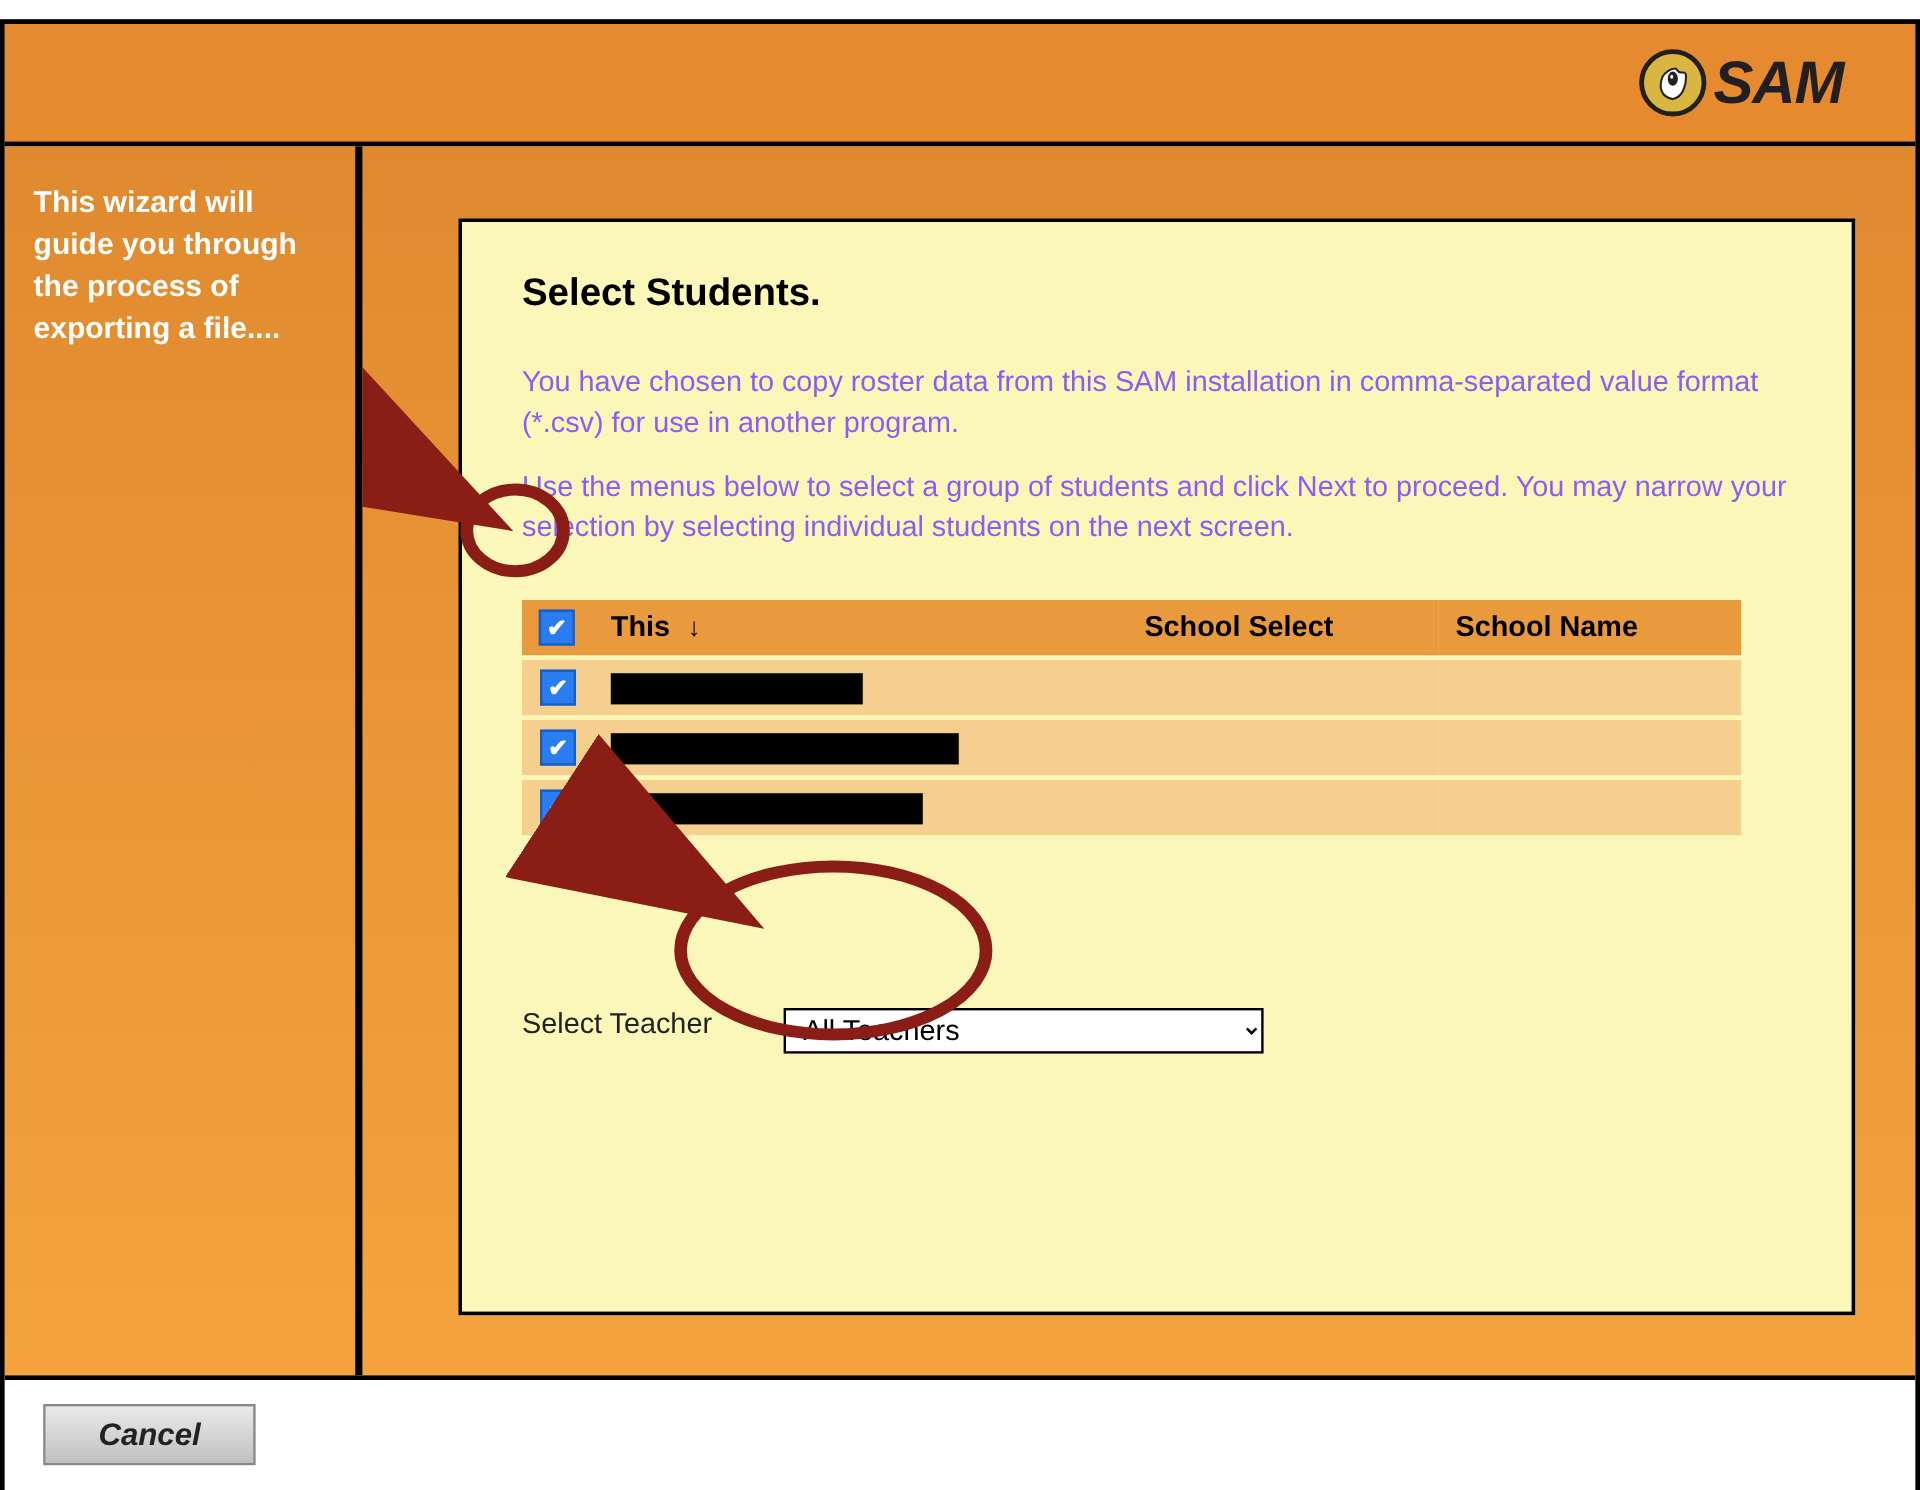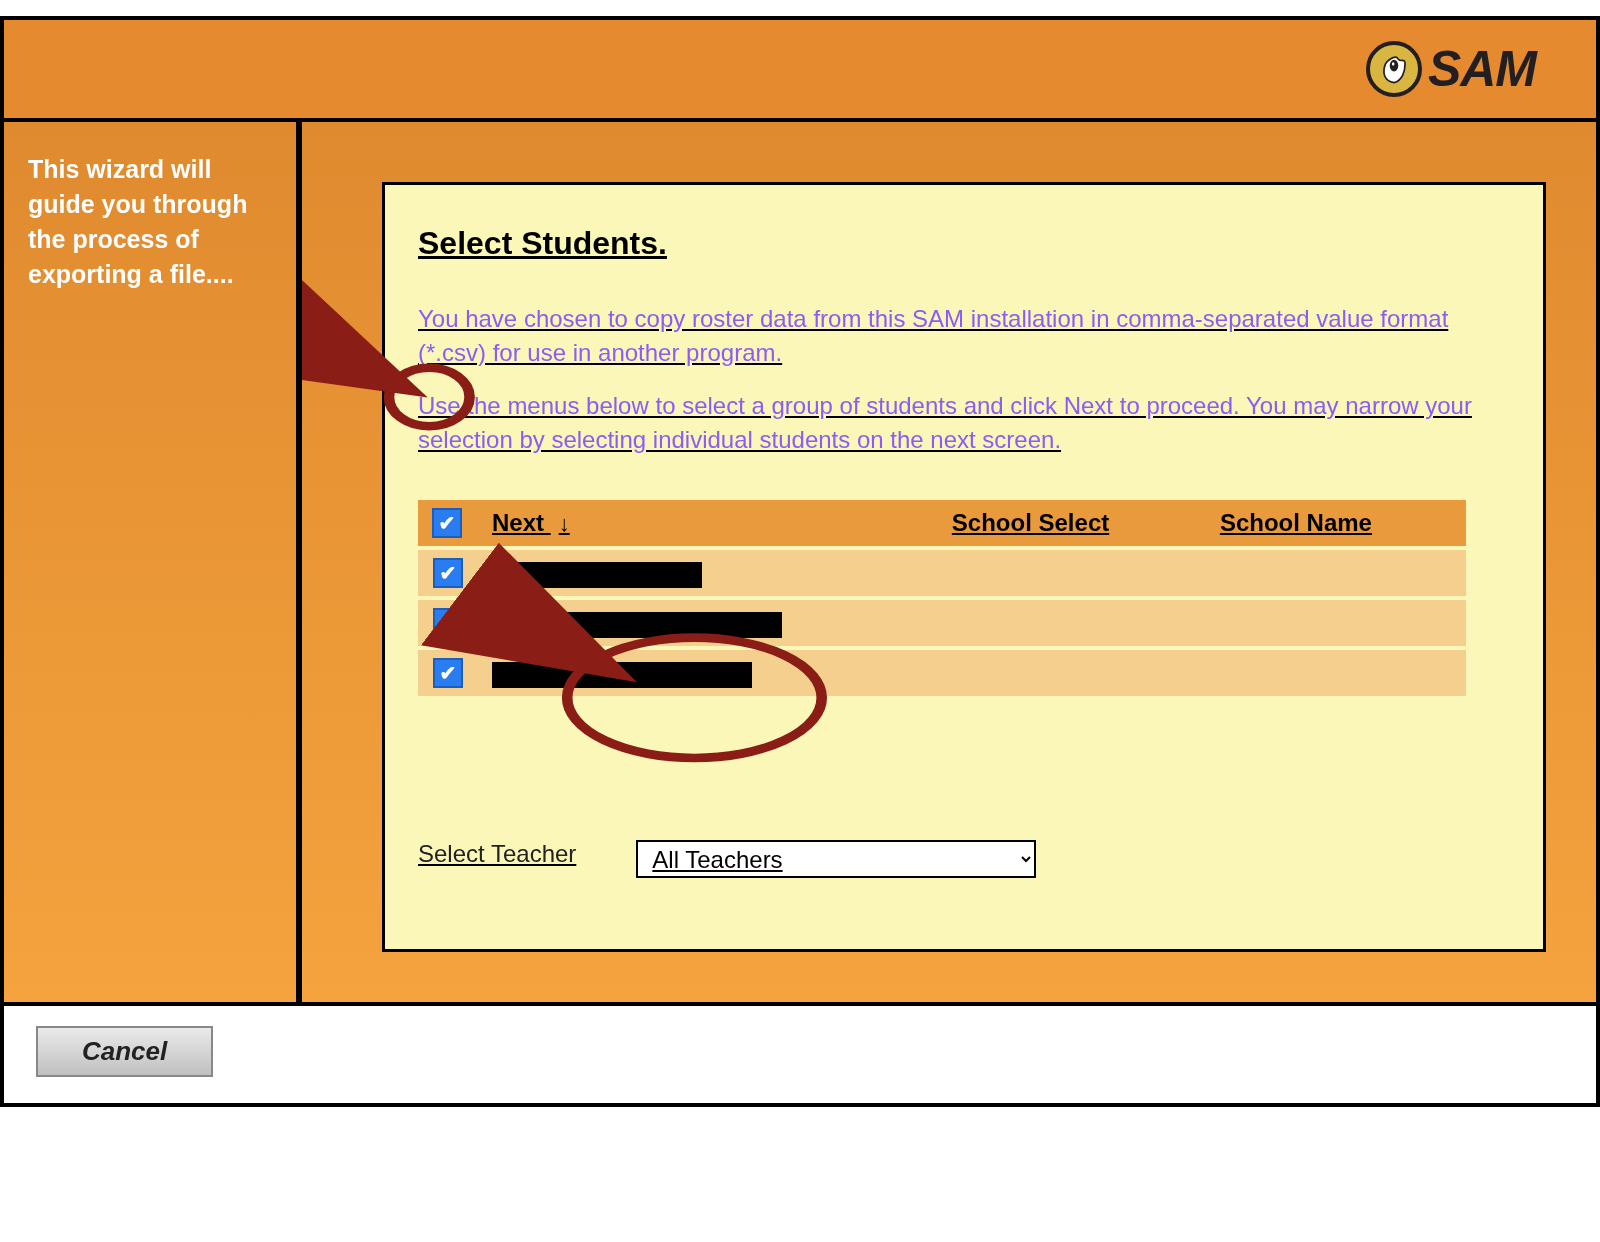--- a/index.html
+++ b/index.html
@@ -37,21 +37,21 @@
   .logo-text{
     font-weight:900;
     font-style:italic;
     font-size:50px;
     color:#231f20;
     letter-spacing:-1px;
   }
   
   .main-area{
     display:flex;
-    height:880px;
+    height:1024px;
     background:linear-gradient(to bottom,#e08a2f 0%,#f4a33e 100%);
     position:relative;
   }
   .sidebar{
     width:298px;
     padding:30px 24px;
     box-sizing:border-box;
     color:#fff;
     font-size:25px;
     font-weight:bold;
@@ -61,24 +61,23 @@
   .content-outer{
     flex:1;
     padding:60px 50px 50px 80px;
     box-sizing:border-box;
     position:relative;
   }
   .content-panel{
     background:#fbf7b8;
     border:3px solid #000;
     height:100%;
-    padding:40px 33px;
-    box-sizing:border-box;
-    position:relative;
-    text-decoration:underline;
+    padding:40px 50px;
+    box-sizing:border-box;
+    position:relative;
   }
   .panel-title{
     font-size:32px;
     font-weight:bold;
     margin:0 0 40px 0;
     color:#000;
   }
   .panel-text{
     font-size:24px;
     color:#8b5cf6;
@@ -195,21 +194,21 @@
         <p class="panel-text">You have chosen to copy roster data from this SAM installation in comma-separated value format (*.csv) for use in another program.</p>
         <p class="panel-text">Use the menus below to select a group of students and click Next to proceed. You may narrow your selection by selecting individual students on the next screen.</p>
 
         <table class="student-table">
           <thead>
             <tr>
               <th>
                 <span class="chk">✔</span>
               </th>
               <th>
-                <span>Next</span>
+                <span>This</span>
                 <span class="sort-arrow">↓</span>
               </th>
               <th>School Select</th>
               <th>School Name</th>
             </tr>
           </thead>
           <tbody>
             <tr>
               <td><span class="chk">✔</span></td>
               <td><span class="redact" style="width:210px"></span></td>

